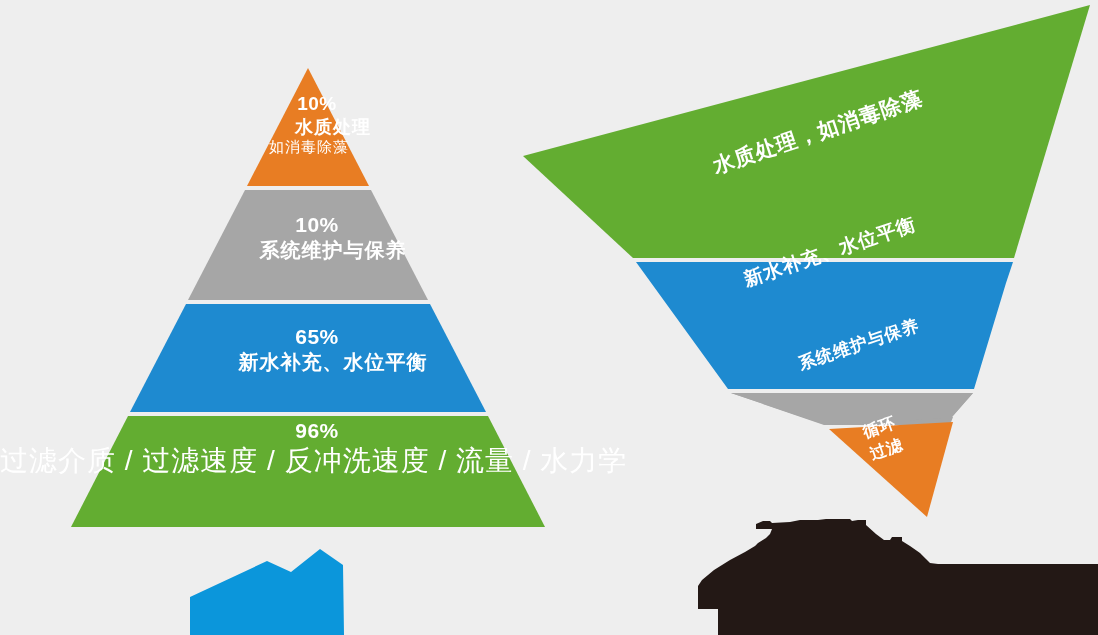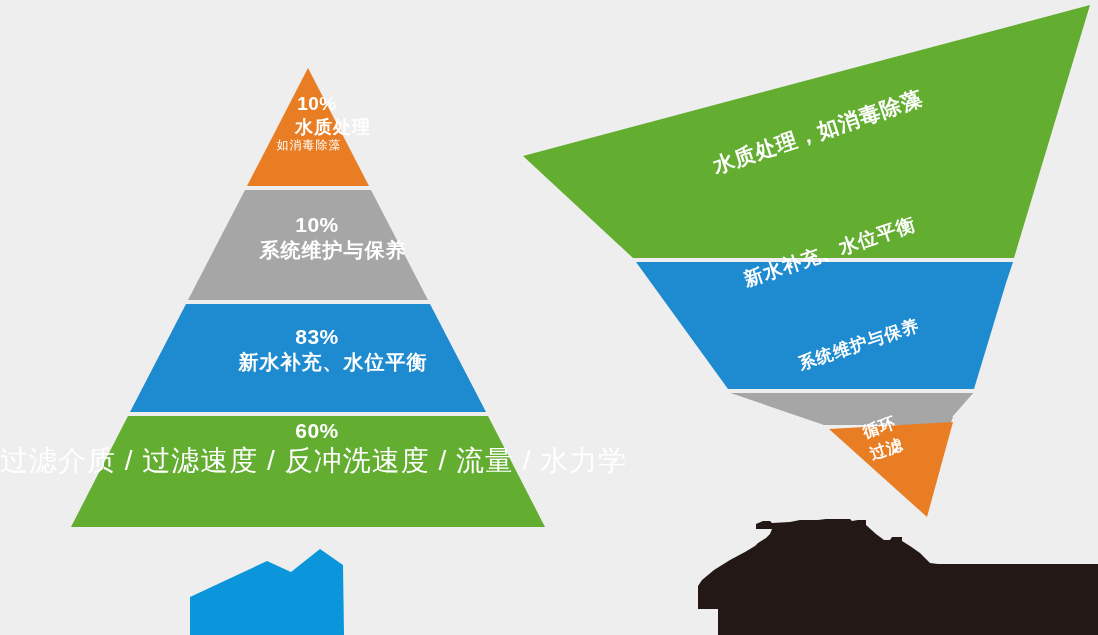--- a/index.html
+++ b/index.html
@@ -51,21 +51,21 @@
     display: block;
     font-weight: normal;
     font-size: 20px;
     letter-spacing: 1px;
   }
 
   
   #lp-orange { left: 0; top: 92px;  width: 618px; }
   #lp-orange .pct { font-size: 19px; }
   #lp-orange .t1  { font-size: 18px; }
-  #lp-orange .t2  { font-size: 12px; }
+  #lp-orange .t2  { font-size: 15px; }
 
   #lp-gray   { left: 0; top: 212px; width: 618px; }
   #lp-blue   { left: 0; top: 324px; width: 618px; }
   #lp-green  { left: 0; top: 418px; width: 618px; }
   #lp-green .t2 { font-size: 28px; }
 
   
   .rlbl {
     position: absolute;
     color: #ffffff;
@@ -130,26 +130,26 @@
     <span class="t1">水质处理</span>
     <span class="t2">如消毒除藻</span>
   </div>
 
   <div class="lbl" id="lp-gray">
     <span class="pct">10%</span>
     <span class="t1">系统维护与保养</span>
   </div>
 
   <div class="lbl" id="lp-blue">
-    <span class="pct">83%</span>
+    <span class="pct">65%</span>
     <span class="t1">新水补充、水位平衡</span>
   </div>
 
   <div class="lbl" id="lp-green">
-    <span class="pct">60%</span>
+    <span class="pct">96%</span>
     <span class="t2">过滤介质 / 过滤速度 / 反冲洗速度 / 流量 / 水力学</span>
   </div>
 
   <div class="rlbl" id="rf-green">水质处理，如消毒除藻</div>
 
   <div class="rlbl" id="rf-blue">新水补充、水位平衡</div>
 
   <div class="rlbl" id="rf-gray">系统维护与保养</div>
 
   <div class="rlbl" id="rf-orange">

